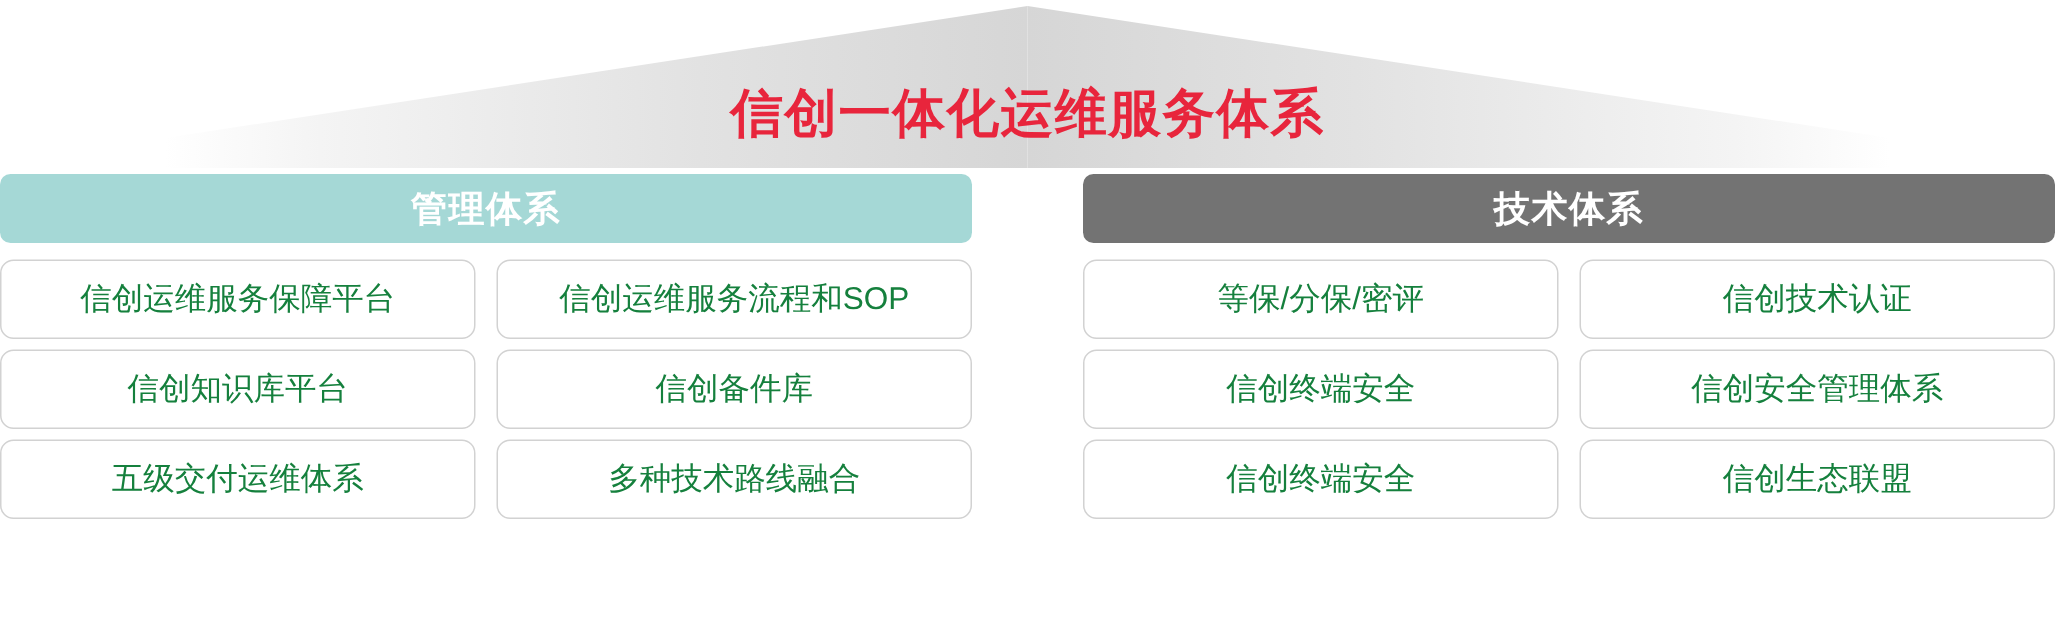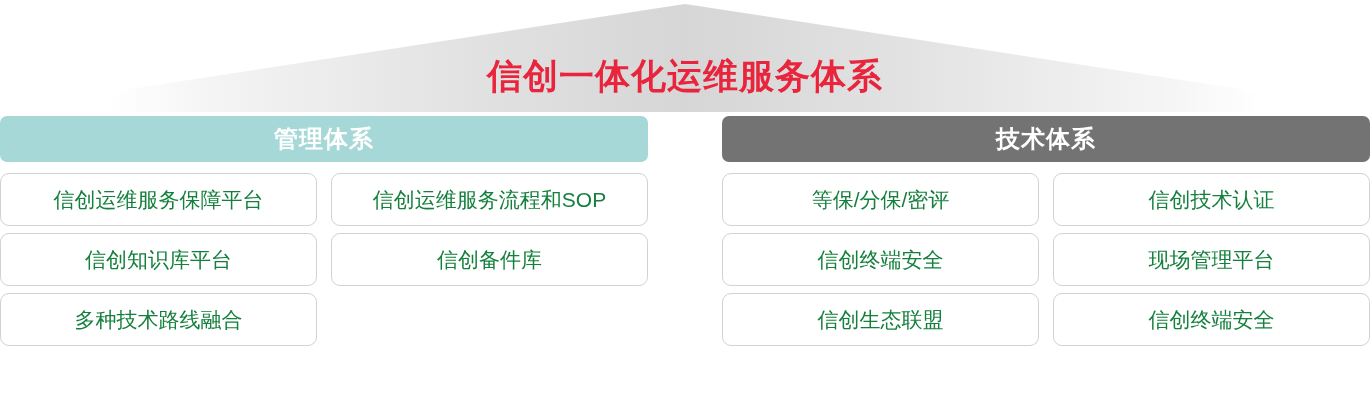--- a/index.html
+++ b/index.html
@@ -126,30 +126,31 @@
 
   <div class="panels">
 
     <div class="panel">
       <div class="panel-header teal">管理体系</div>
       <div class="grid">
         <div class="cell">信创运维服务保障平台</div>
         <div class="cell">信创运维服务流程和SOP</div>
         <div class="cell">信创知识库平台</div>
         <div class="cell">信创备件库</div>
+        <div class="cell">五级交付运维体系</div>
         <div class="cell">多种技术路线融合</div>
       </div>
     </div>
 
     <div class="panel">
       <div class="panel-header orange">技术体系</div>
       <div class="grid">
         <div class="cell">等保/分保/密评</div>
         <div class="cell">信创技术认证</div>
         <div class="cell">信创终端安全</div>
-        <div class="cell">现场管理平台</div>
+        <div class="cell">信创安全管理体系</div>
+        <div class="cell">信创终端安全</div>
         <div class="cell">信创生态联盟</div>
-        <div class="cell">信创终端安全</div>
       </div>
     </div>
 
   </div>
 </div>
 
 </body></html>

